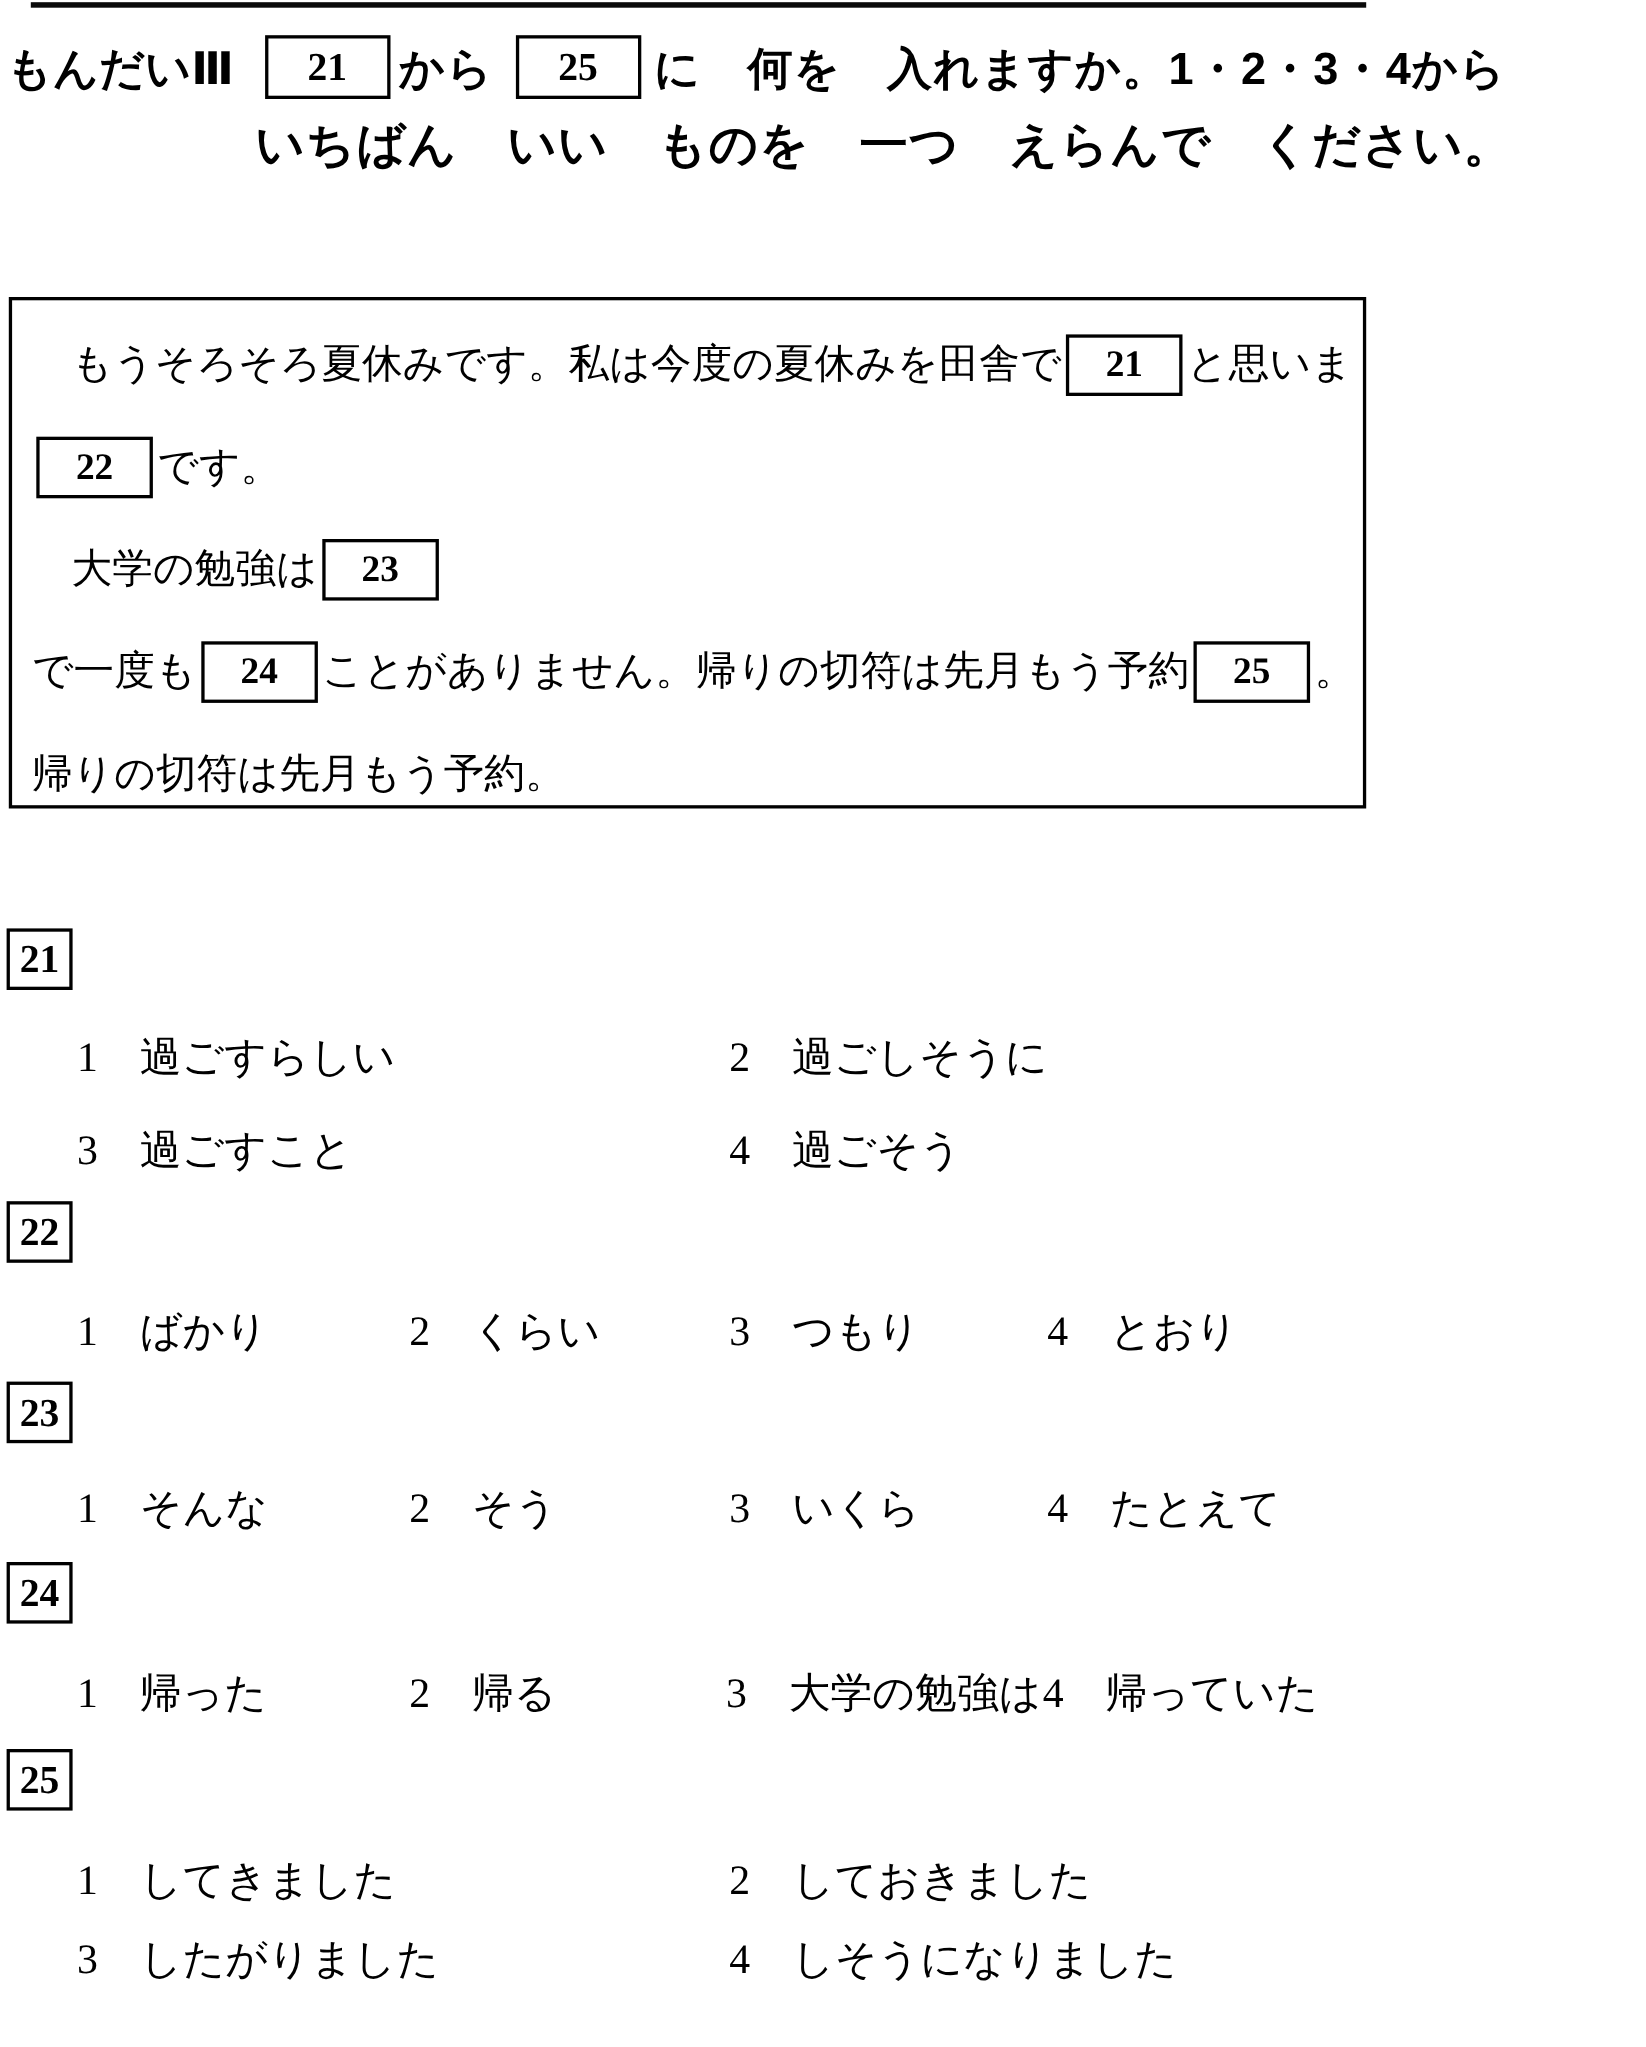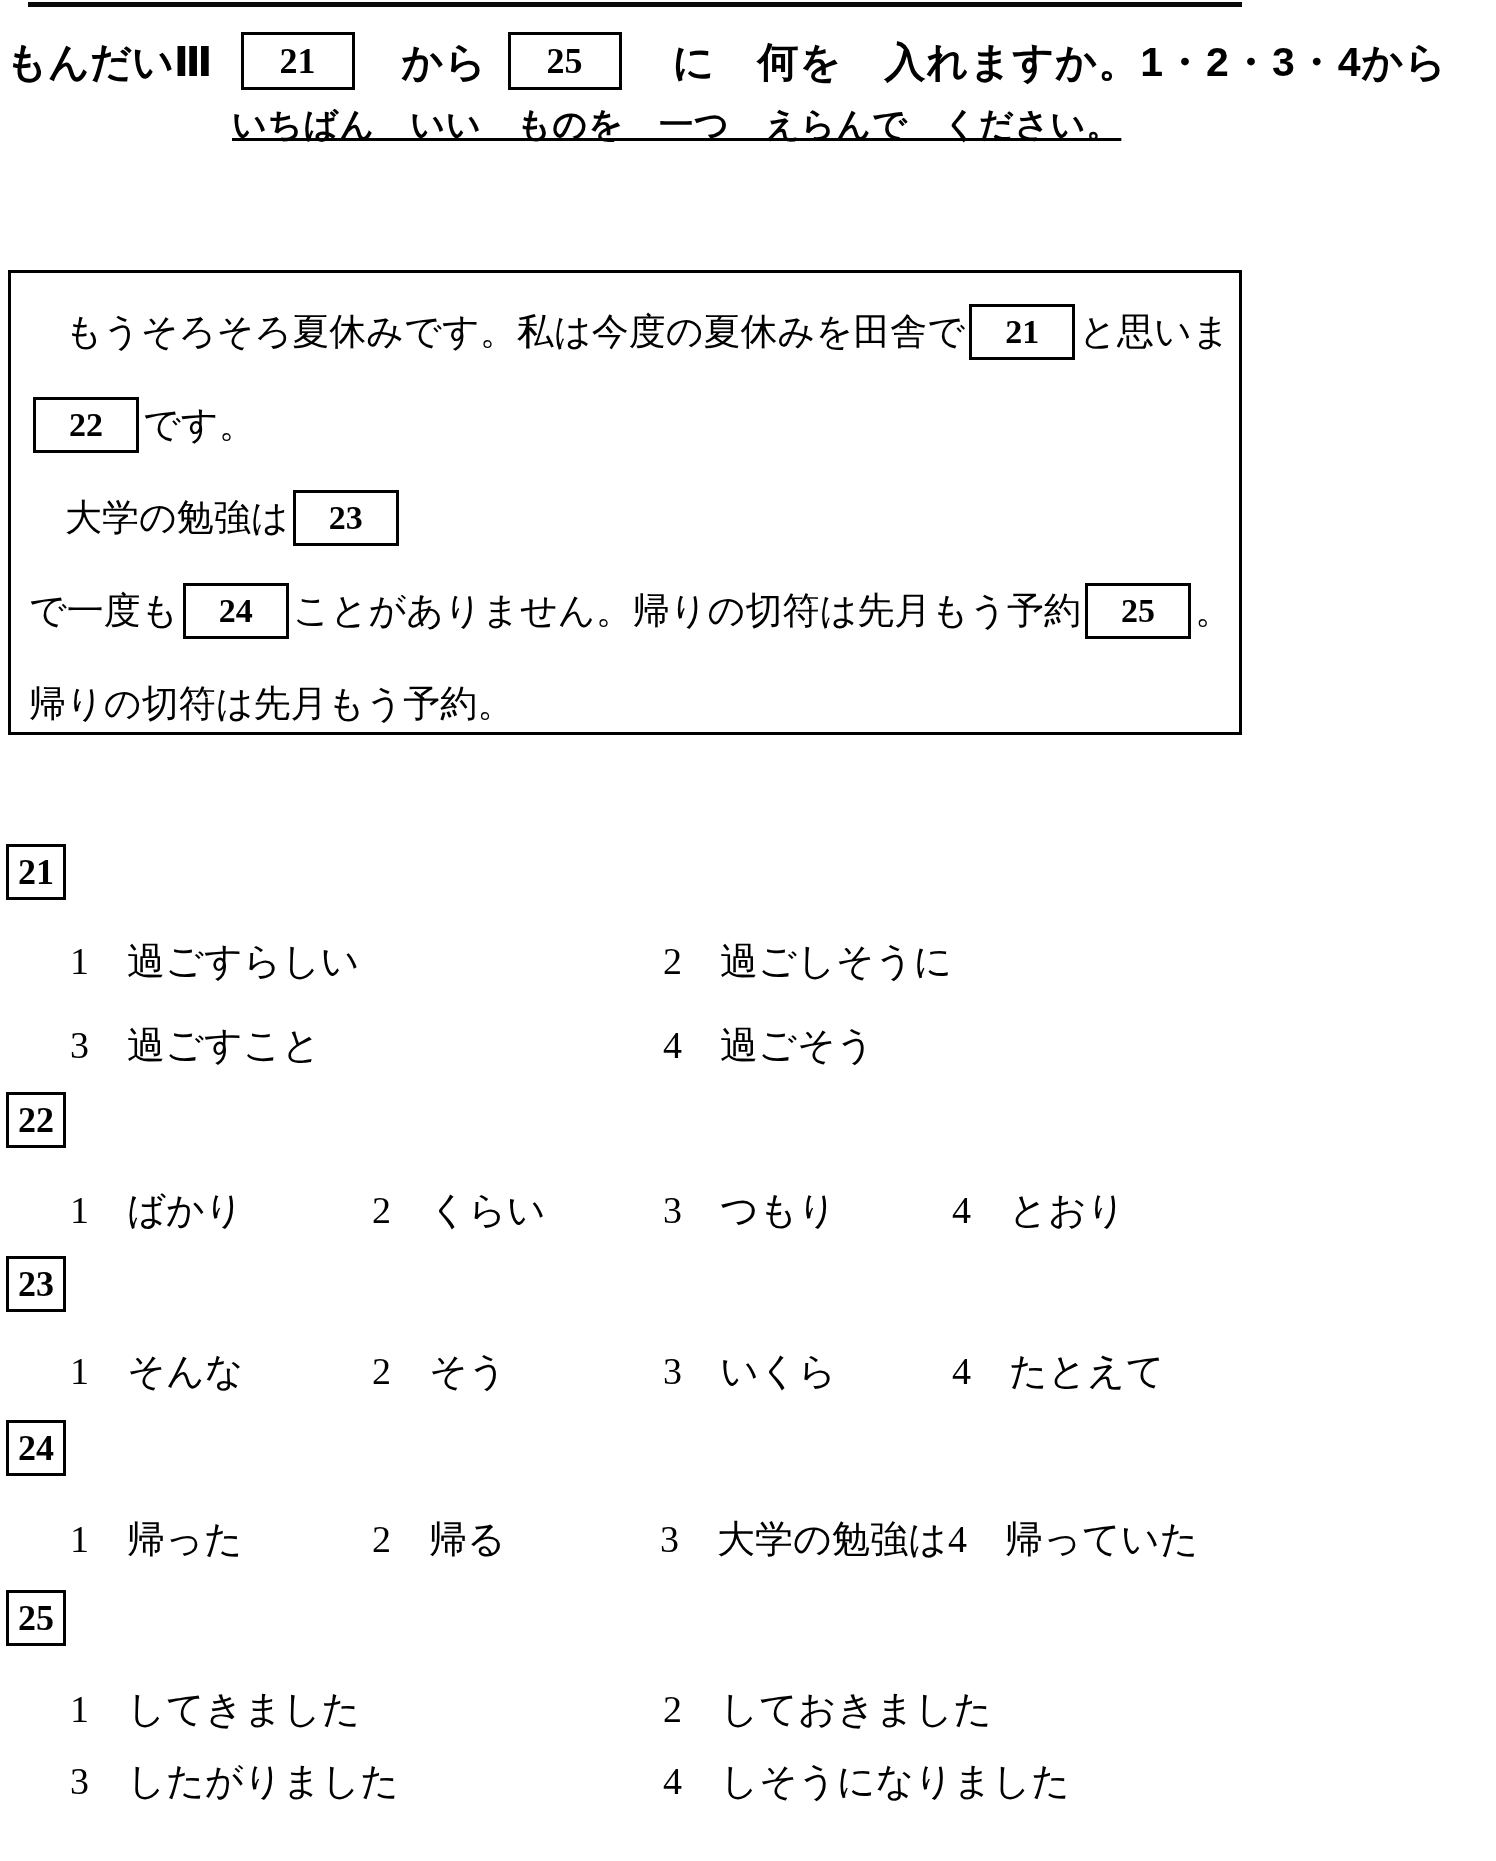--- a/index.html
+++ b/index.html
@@ -15,33 +15,33 @@
     width:1214px; height:5px; background:#0a0a0a;
   }
   
   .h1 {
     position:absolute; top:24px; left:6px; height:66px;
     display:flex; align-items:flex-end; white-space:nowrap;
     font-family:"Liberation Sans","DejaVu Sans",sans-serif;
     font-weight:bold; font-size:41px;
   }
   .h-label { margin-right:28px; }
-  .h-text  { letter-spacing:1px;margin-left:39px; }
+  .h-text  { letter-spacing:1px; }
   .blank-box {
     display:inline-flex; align-items:center; justify-content:center;
     width:114px; height:58px; border:3px solid #000; box-sizing:border-box;
     font-family:"Liberation Serif","DejaVu Serif",serif;
     font-weight:bold; font-size:36px; flex:none;
   }
   .hb1 { margin-right:8px; }
   .hb2 { margin-left:20px; margin-right:12px; }
   .h2 {
     position:absolute; top:102px; left:232px;
     font-family:"Liberation Sans","DejaVu Sans",sans-serif;
-    font-weight:bold; font-size:34px; letter-spacing:1px; white-space:nowrap;text-decoration:underline;
+    font-weight:bold; font-size:44px; letter-spacing:1px; white-space:nowrap;
   }
   
   .passage {
     position:absolute; left:8px; top:270px;
     width:1234px; height:465px;
     border:3px solid #000; box-sizing:border-box;
     padding:12px 8px 0 18px;
     font-size:37px; line-height:1;
   }
   .p-line { height:93px; display:flex; align-items:center; white-space:nowrap;text-align:center; }

